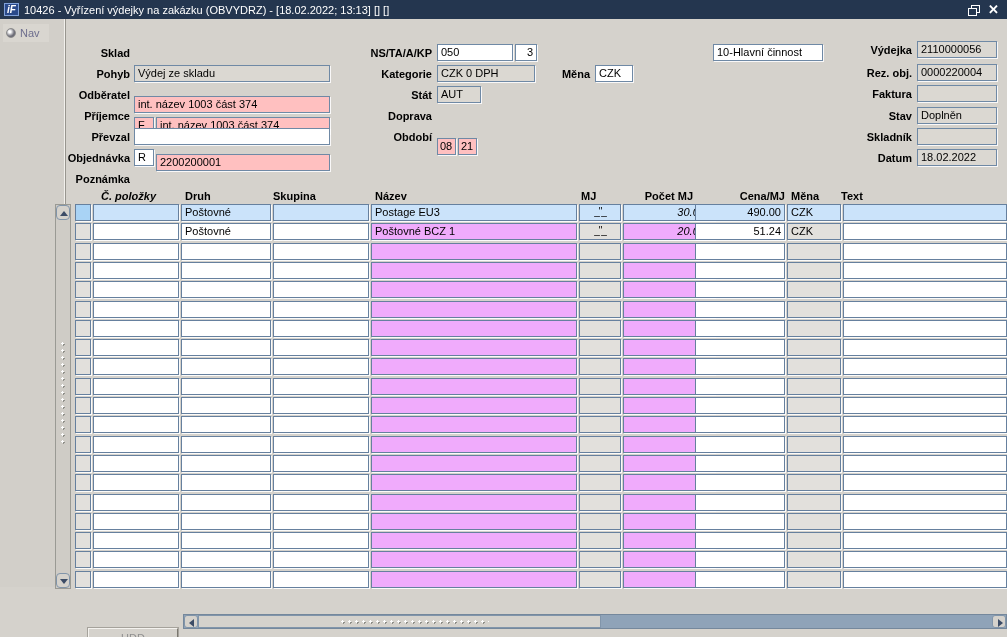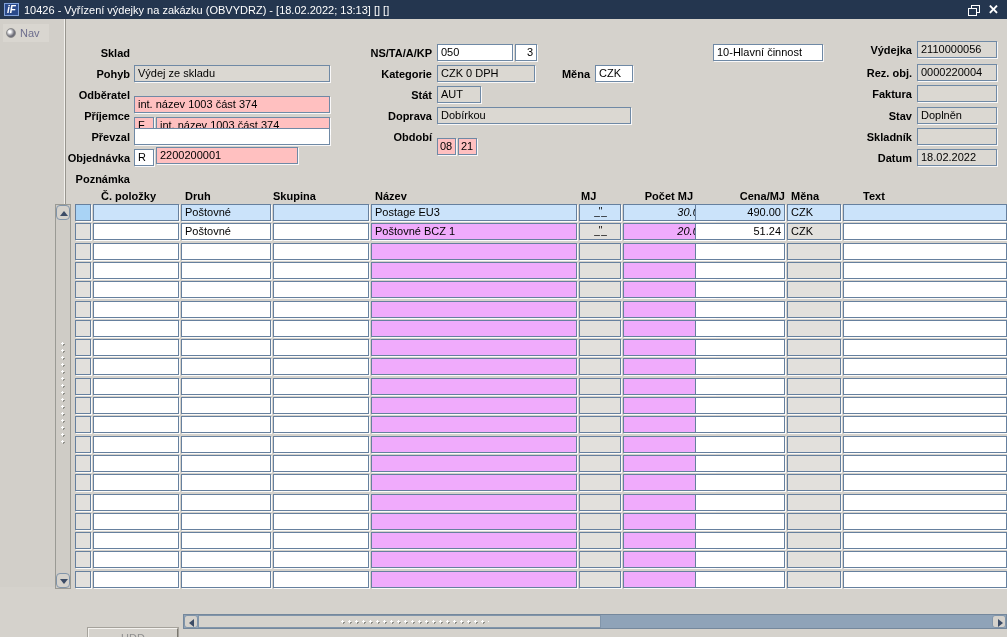--- a/index.html
+++ b/index.html
@@ -58,23 +58,23 @@
   .col-ind      { left:0;   width:16px; }
   .col-cpolozky { left:18px;  width:86px; }
   .col-druh     { left:106px; width:90px; }
   .col-skupina  { left:198px; width:96px; }
   .col-nazev    { left:296px; width:206px; }
   .col-mj       { left:504px; width:42px; }
   .col-pocet    { left:548px; width:92px;font-style:italic; }
   .col-cena     { left:620px; width:90px; }
   .col-mena     { left:712px; width:54px; }
   .col-text     { left:768px; width:164px; }
-  .h-cpolozky { left:26px; } .h-druh { left:110px; } .h-skupina { left:198px; }
+  .h-cpolozky { left:26px;font-style:italic; } .h-druh { left:110px; } .h-skupina { left:198px; }
   .h-nazev { left:300px; } .h-mj { left:506px; } .h-pocet { left:560px; width:58px; text-align:right; }
-  .h-cena { left:628px; width:82px; text-align:right; } .h-mena { left:716px; } .h-text { left:788px;text-align:center; }
+  .h-cena { left:628px; width:82px; text-align:right; } .h-mena { left:716px; } .h-text { left:766px;text-align:center; }
 
   
   .vscroll { position:absolute; left:55px; top:204px; width:16px; height:385px;
     background:#cfccc6; border:1px solid #9a9a94; }
   .sb-btn { position:absolute; width:14px; height:15px; background:#d5d2cc;
     border:1px solid #8195aa; border-radius:4px; }
   .tri-up { position:absolute; left:3px; top:5px; width:0; height:0;
     border-left:4px solid transparent; border-right:4px solid transparent; border-bottom:5px solid #3c4c66; }
   .tri-down { position:absolute; left:3px; top:5px; width:0; height:0;
     border-left:4px solid transparent; border-right:4px solid transparent; border-top:5px solid #3c4c66; }
@@ -130,39 +130,38 @@
 
   <div class="lbl" style="left:10px;top:110px;width:120px">Příjemce</div>
   <div class="fld pink" style="left:134px;top:107px;width:20px">F</div>
   <div class="fld pink" style="left:156px;top:107px;width:174px">int. název 1003 část 374</div>
 
   <div class="lbl" style="left:10px;top:131px;width:120px">Převzal</div>
   <div class="fld" style="left:134px;top:128px;width:196px"></div>
 
   <div class="lbl" style="left:10px;top:152px;width:120px">Objednávka</div>
   <div class="fld" style="left:134px;top:149px;width:20px">R</div>
-  <div class="fld pink" style="left:156px;top:137px;width:142px">2200200001</div>
+  <div class="fld pink" style="left:156px;top:144px;width:174px">2200200001</div>
 
   <div class="lbl" style="left:10px;top:173px;width:120px">Poznámka</div>
 
   <div class="lbl" style="left:332px;top:47px;width:100px">NS/TA/A/KP</div>
   <div class="fld" style="left:437px;top:44px;width:76px">050</div>
   <div class="fld ar" style="left:515px;top:44px;width:22px">3</div>
   <div class="fld" style="left:713px;top:44px;width:110px">10-Hlavní činnost</div>
 
   <div class="lbl" style="left:332px;top:68px;width:100px">Kategorie</div>
   <div class="fld gray" style="left:437px;top:65px;width:98px">CZK 0 DPH</div>
   <div class="lbl" style="left:542px;top:68px;width:48px">Měna</div>
   <div class="fld" style="left:595px;top:65px;width:38px">CZK</div>
 
   <div class="lbl" style="left:332px;top:89px;width:100px">Stát</div>
   <div class="fld gray" style="left:437px;top:86px;width:44px">AUT</div>
 
   <div class="lbl" style="left:332px;top:110px;width:100px">Doprava</div>
-  <div class="fld gray" style="left:437px;top:107px;width:194px">Dobírkou</div>
 
   <div class="lbl" style="left:332px;top:131px;width:100px">Období</div>
   <div class="fld pink" style="left:437px;top:128px;width:19px;padding-left:2px">08</div>
   <div class="fld pink" style="left:458px;top:128px;width:19px;padding-left:2px">21</div>
 
   <div class="lbl" style="left:822px;top:44px;width:90px">Výdejka</div>
   <div class="fld gray" style="left:917px;top:41px;width:80px">2110000056</div>
 
   <div class="lbl" style="left:822px;top:67px;width:90px">Rez. obj.</div>
   <div class="fld gray" style="left:917px;top:64px;width:80px">0000220004</div>

